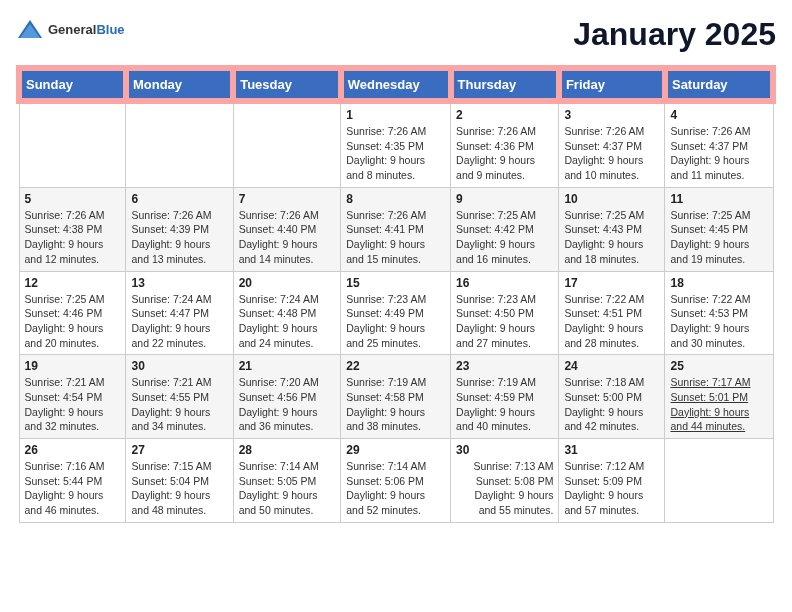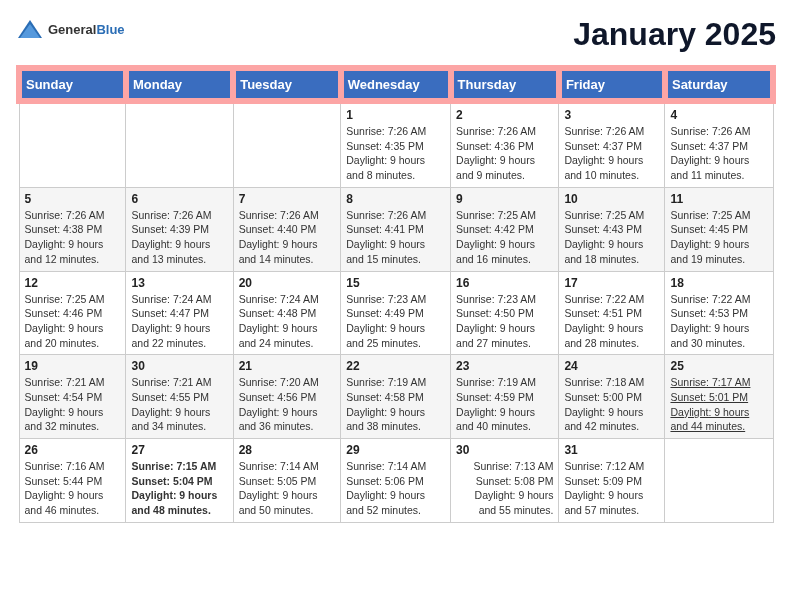--- a/index.html
+++ b/index.html
@@ -285,21 +285,21 @@
       </tr>
       <tr>
         <td>
           <div class="day-number">26</div>
           <div class="day-info" style="white-space: pre-line;">Sunrise: 7:16 AM
 Sunset: 5:44 PM
 Daylight: 9 hours and 46 minutes.</div>
         </td>
         <td>
           <div class="day-number">27</div>
-          <div class="day-info" style="white-space: pre-line; font-weight: bold;">Sunrise: 7:15 AM
+          <div class="day-info" style="white-space: pre-line;">Sunrise: 7:15 AM
 Sunset: 5:04 PM
 Daylight: 9 hours and 48 minutes.</div>
         </td>
         <td>
           <div class="day-number">28</div>
           <div class="day-info" style="white-space: pre-line;">Sunrise: 7:14 AM
 Sunset: 5:05 PM
 Daylight: 9 hours and 50 minutes.</div>
         </td>
         <td>

